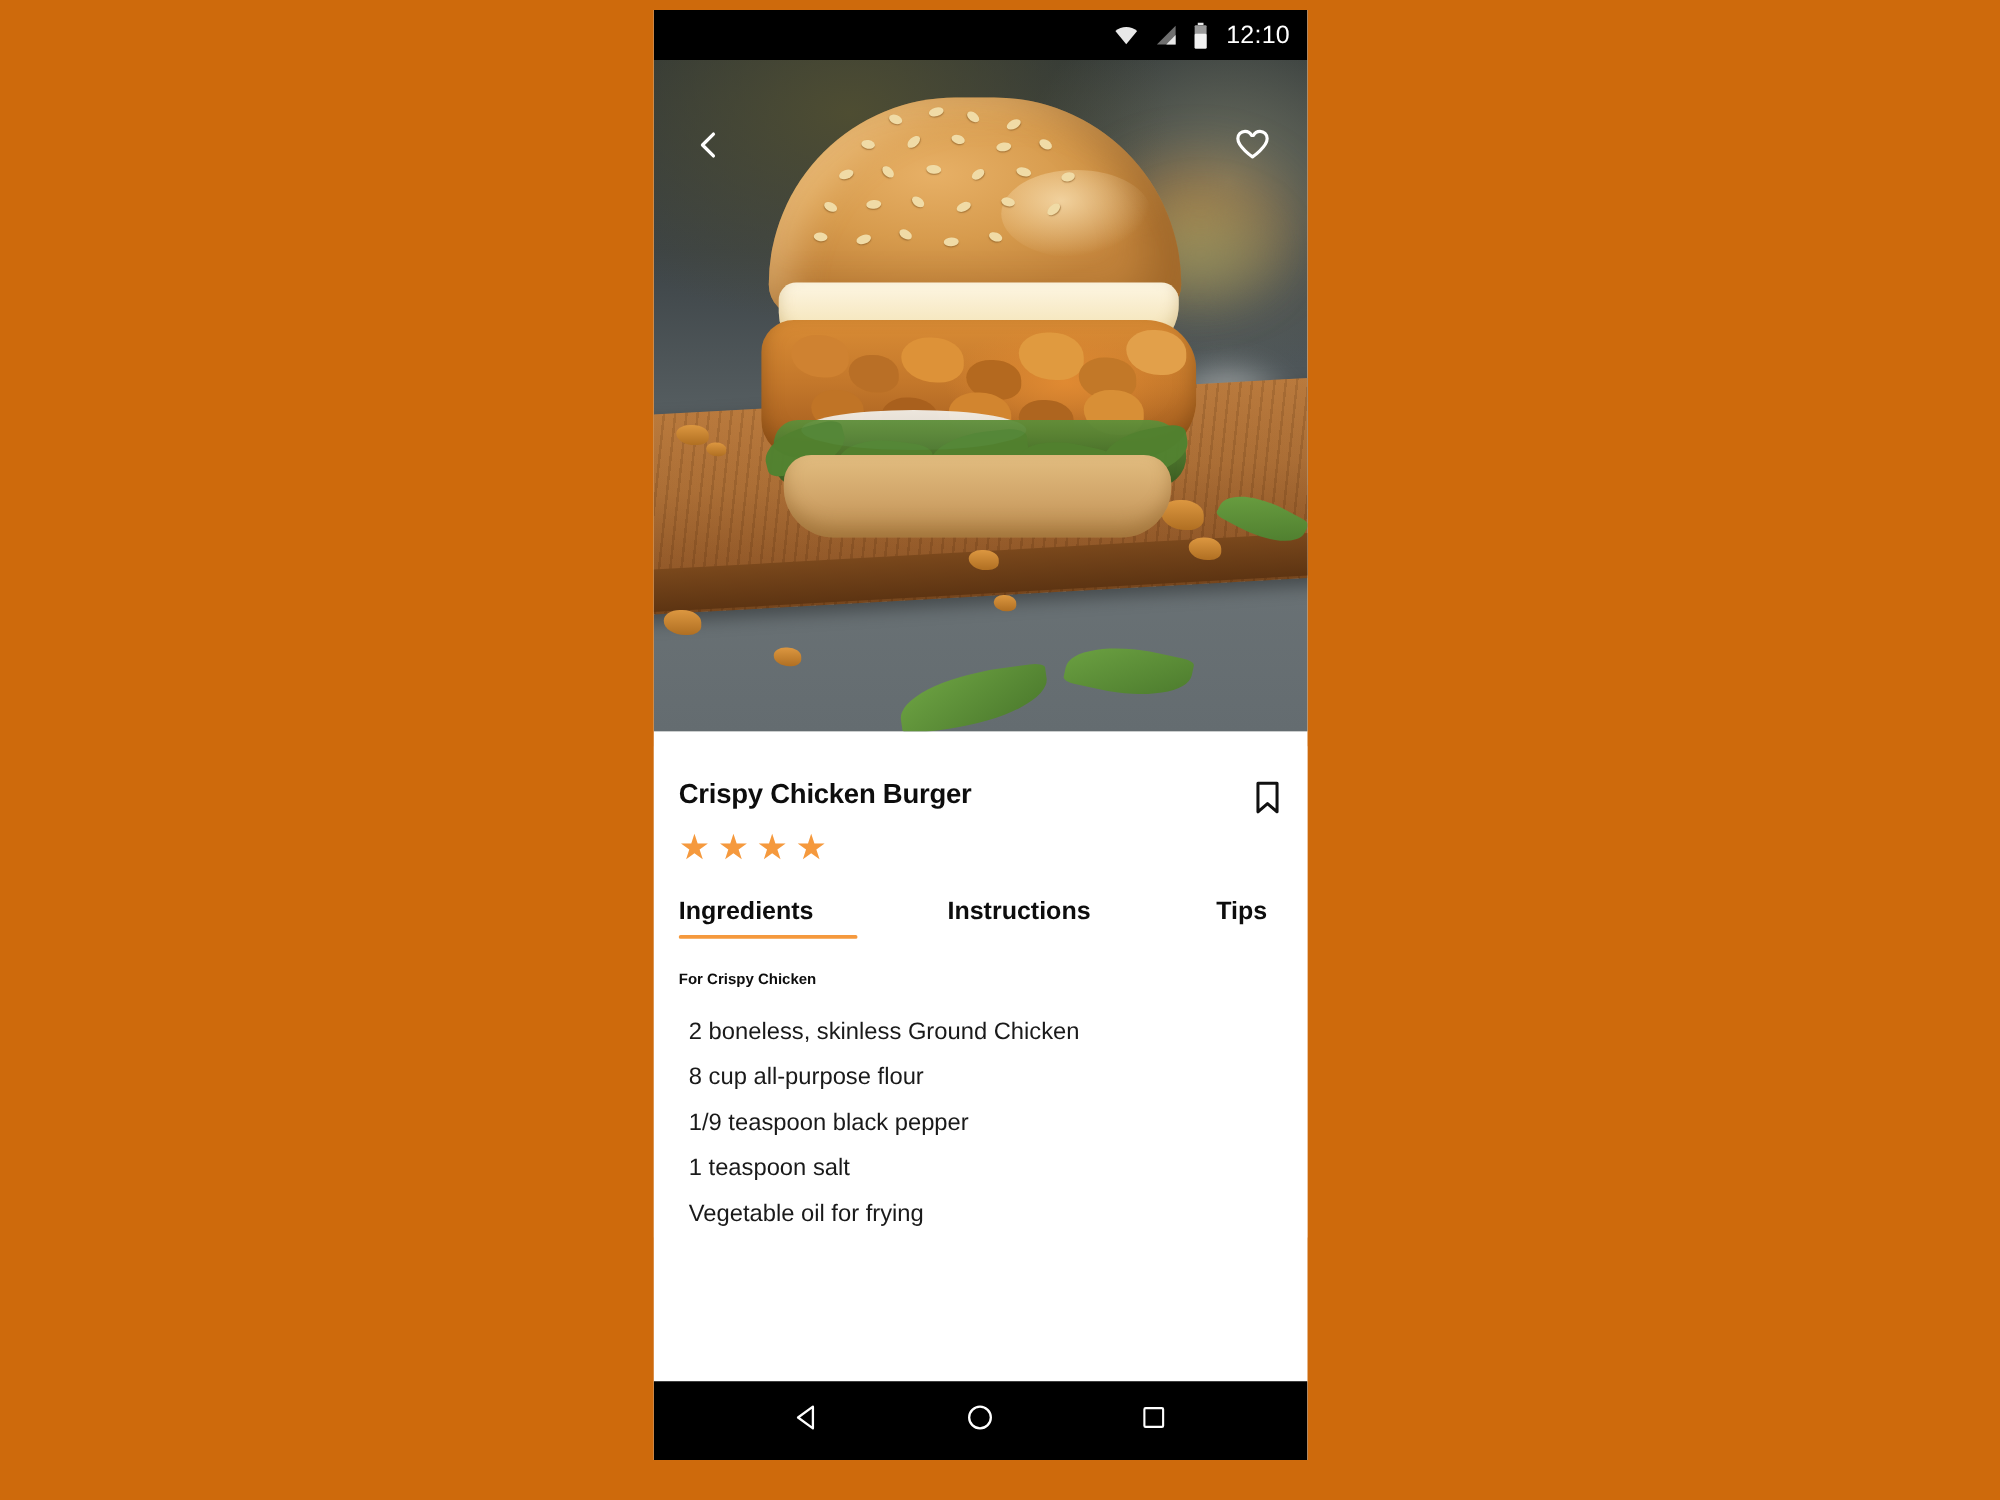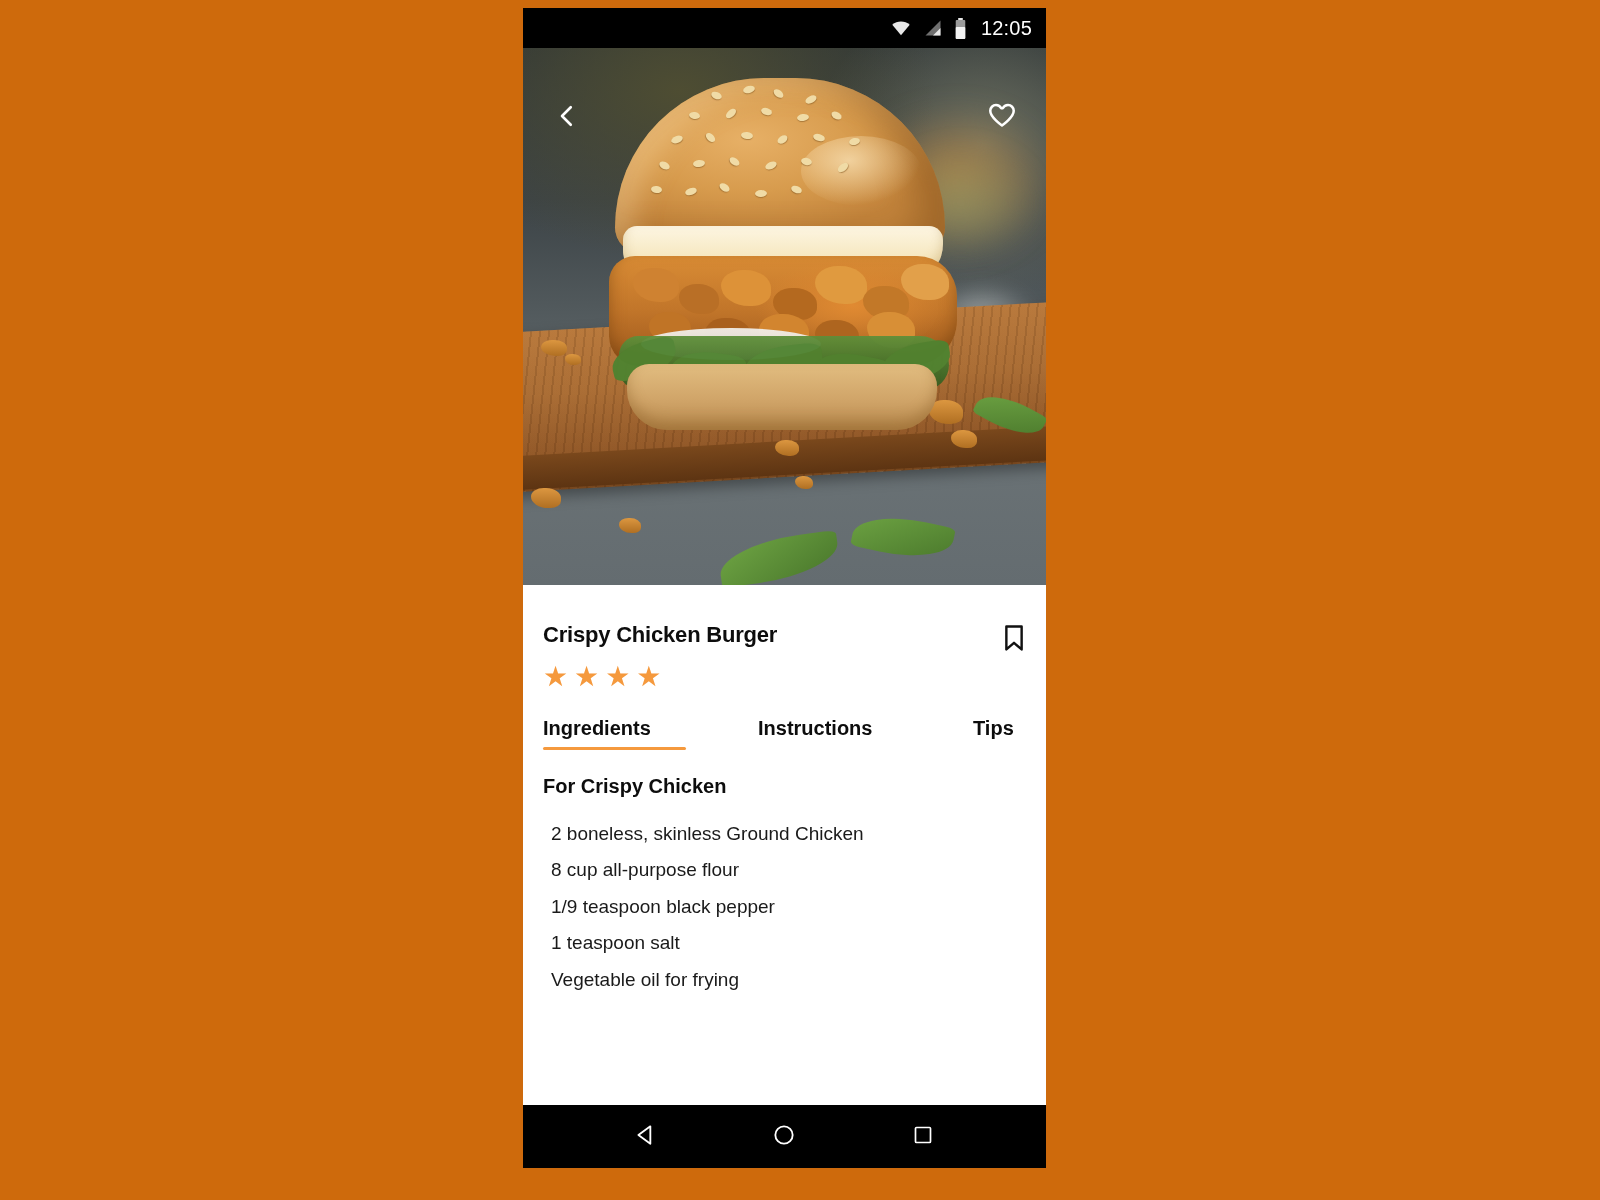--- a/index.html
+++ b/index.html
@@ -173,21 +173,21 @@
   .tab.t1 { width:215px; }
   .tab.t2 { width:215px; }
   .tab .bar {
     position:absolute; left:0; right:0; bottom:0; height:3px;
     background:transparent; border-radius:2px;
   }
   .tab.active .bar { background:#F5993D; }
   .tab.t1 .bar { right:72px; }
 
   .section-heading {
-    font-size:20px; font-weight:bold; color:#0d0d0d; margin-top:25px;
+    font-size:12px; font-weight:bold; color:#0d0d0d; margin-top:25px;
   }
   .ing-list { margin-top:18px; }
   .ing-item {
     font-size:19px; color:#1a1a1a; padding:7px 0 7px 8px; line-height:1.18;
   }
 
   
   .navbar {
     position:absolute; left:0; bottom:0; width:100%; height:63px;
     background:#000000; display:flex; align-items:center;
@@ -214,21 +214,21 @@
           <path d="M12 21 L21 12 L21 21 Z" fill="#e8e8e8"></path>
         </svg>
       </span>
       <span class="sb-icon">
         <svg width="13" height="21" viewBox="0 0 12 22">
           <rect x="3.6" y="0" width="4.8" height="2.2" fill="#e8e8e8"></rect>
           <rect x="1" y="2.2" width="10" height="19.8" rx="1" fill="#9a9a9a"></rect>
           <rect x="1" y="9.5" width="10" height="12.5" rx="1" fill="#f2f2f2"></rect>
         </svg>
       </span>
-      <span class="sb-time">12:05</span>
+      <span class="sb-time">12:10</span>
     </div>
 
     <div class="hero">
       <div class="hero-photo">
         <div class="bg-dark"></div>
         <div class="bg-blur-a"></div>
         <div class="bg-blur-b"></div>
         <div class="bg-blur-c"></div>
 
         <div class="board">

